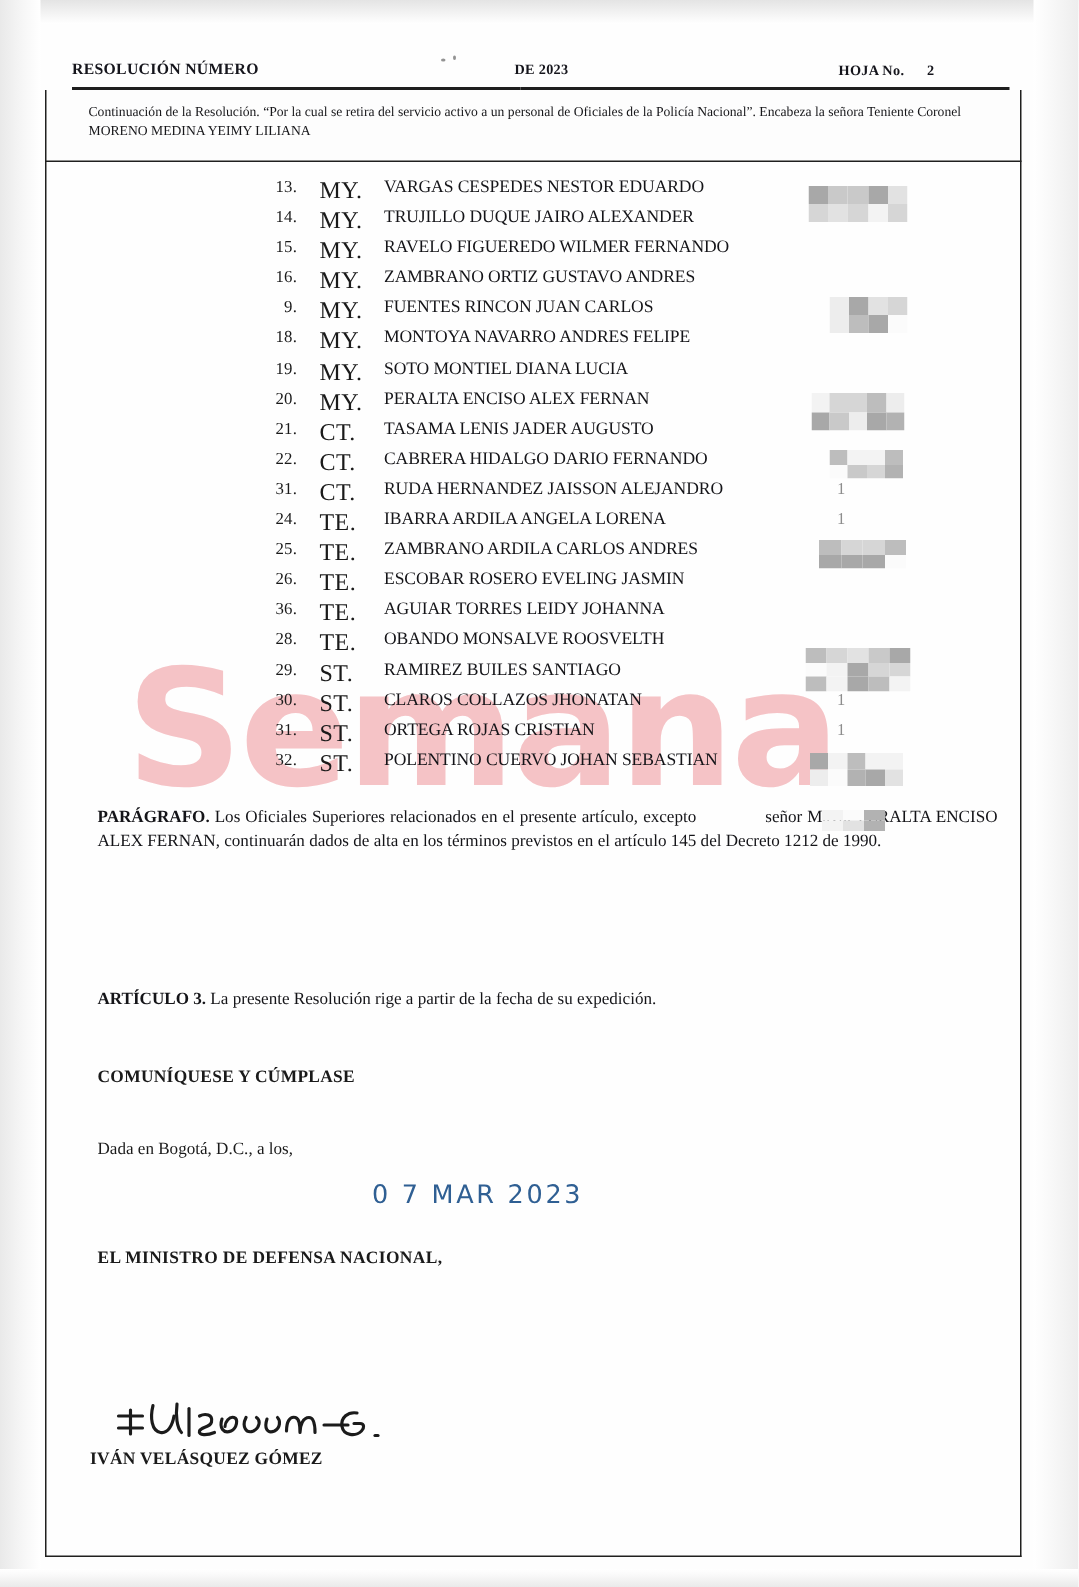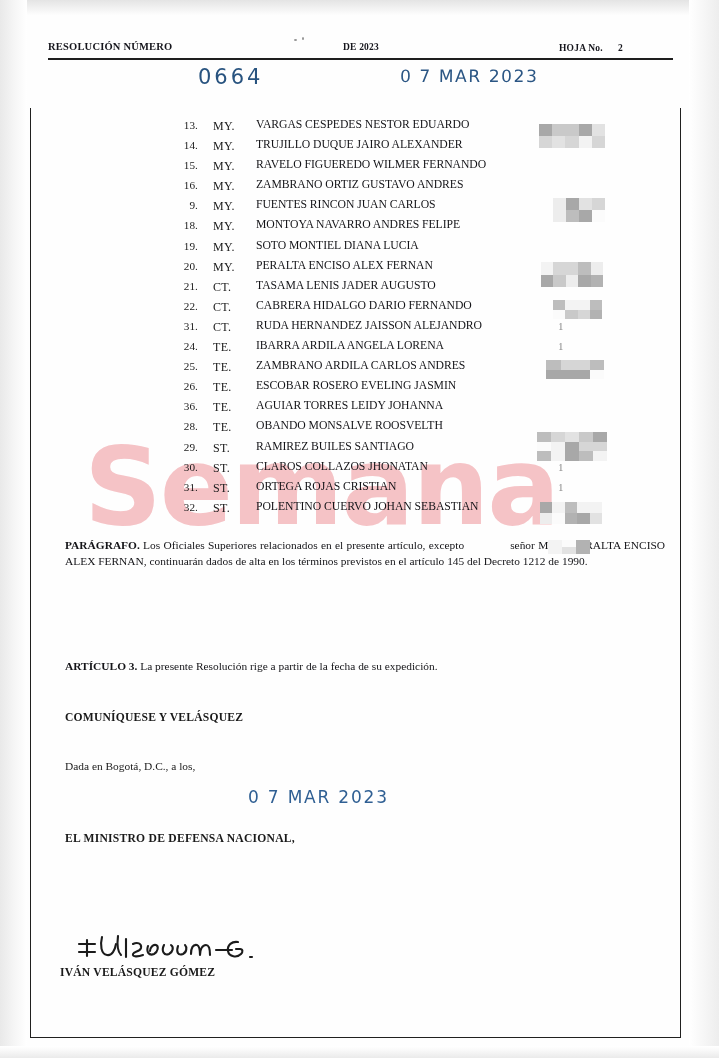--- a/index.html
+++ b/index.html
@@ -164,21 +164,21 @@
     white-space: nowrap;
   }
   .or-num {
     position: absolute; left: 142px; top: 1px;
     width: 26px; text-align: right;
     font-size: 11.2px;
     letter-spacing: .1px;
   }
   .or-rank {
     position: absolute; left: 183px; top: 1px;
-    font-size: 12px;
+    font-size: 16px;
     letter-spacing: .3px;
   }
   .or-name {
     position: absolute; left: 226px; top: 0px;
     font-size: 11.7px;
     letter-spacing: -.05px;
     color: #141418;
   }
   
   .or-idstub {
@@ -279,20 +279,23 @@
     <span class="hdr-label" id="lbl-hoja">HOJA No.</span>
     <span class="hdr-label" id="lbl-hoja-num">2</span>
   </div>
 
   <div class="hdr-rule" id="rule-a"></div>
   <div class="hdr-rule" id="rule-b"></div>
   <div class="hdr-rule" id="rule-c"></div>
   <div class="hdr-rule" id="rule-d"></div>
   <div class="hdr-rule" id="rule-e"></div>
 
+  <div id="continuation-box">
+    <div id="continuation-text">Continuación de la Resolución. “Por la cual se retira del servicio activo a un personal de Oficiales de la Policía Nacional”. Encabeza la señora Teniente Coronel MORENO MEDINA YEIMY LILIANA</div>
+  </div>
 
   <div id="body-frame"></div>
 
   <div id="watermark">
     <div id="watermark-text" style="color: rgb(244, 185, 189);">Semana</div>
   </div>
 
   <div id="officer-list">
       <div class="officer-row">
         <span class="or-num">13.</span>
@@ -498,21 +501,21 @@
 
   <div class="para" id="para-paragrafo">
     <b>PARÁGRAFO.</b><span> Los Oficiales Superiores relacionados en el presente artículo, excepto</span><span style="display:inline-block;width:46px;">&nbsp;</span><span>señor Mayor PERALTA ENCISO ALEX FERNAN, continuarán dados de alta en los términos previstos en el artículo 145 del Decreto 1212 de 1990.</span>
   </div>
 
 
   <div class="para" id="para-art3">
     <b>ARTÍCULO 3.</b><span>  La presente Resolución rige a partir de la fecha de su expedición.</span>
   </div>
 
-  <div id="comuniquese">COMUNÍQUESE Y VELÁSQUEZ</div>
+  <div id="comuniquese">COMUNÍQUESE Y CÚMPLASE</div>
 
   <div id="dada-line">Dada en Bogotá, D.C., a los,</div>
 
   <div class="stamp" id="stamp-date-foot">0 7 MAR 2023</div>
 
   <div id="ministro-line">EL MINISTRO DE DEFENSA NACIONAL,</div>
 
   <div id="signature-block">
     <div id="signature-mark">
       <svg width="190" height="34" viewBox="0 0 190 34" aria-hidden="true">

